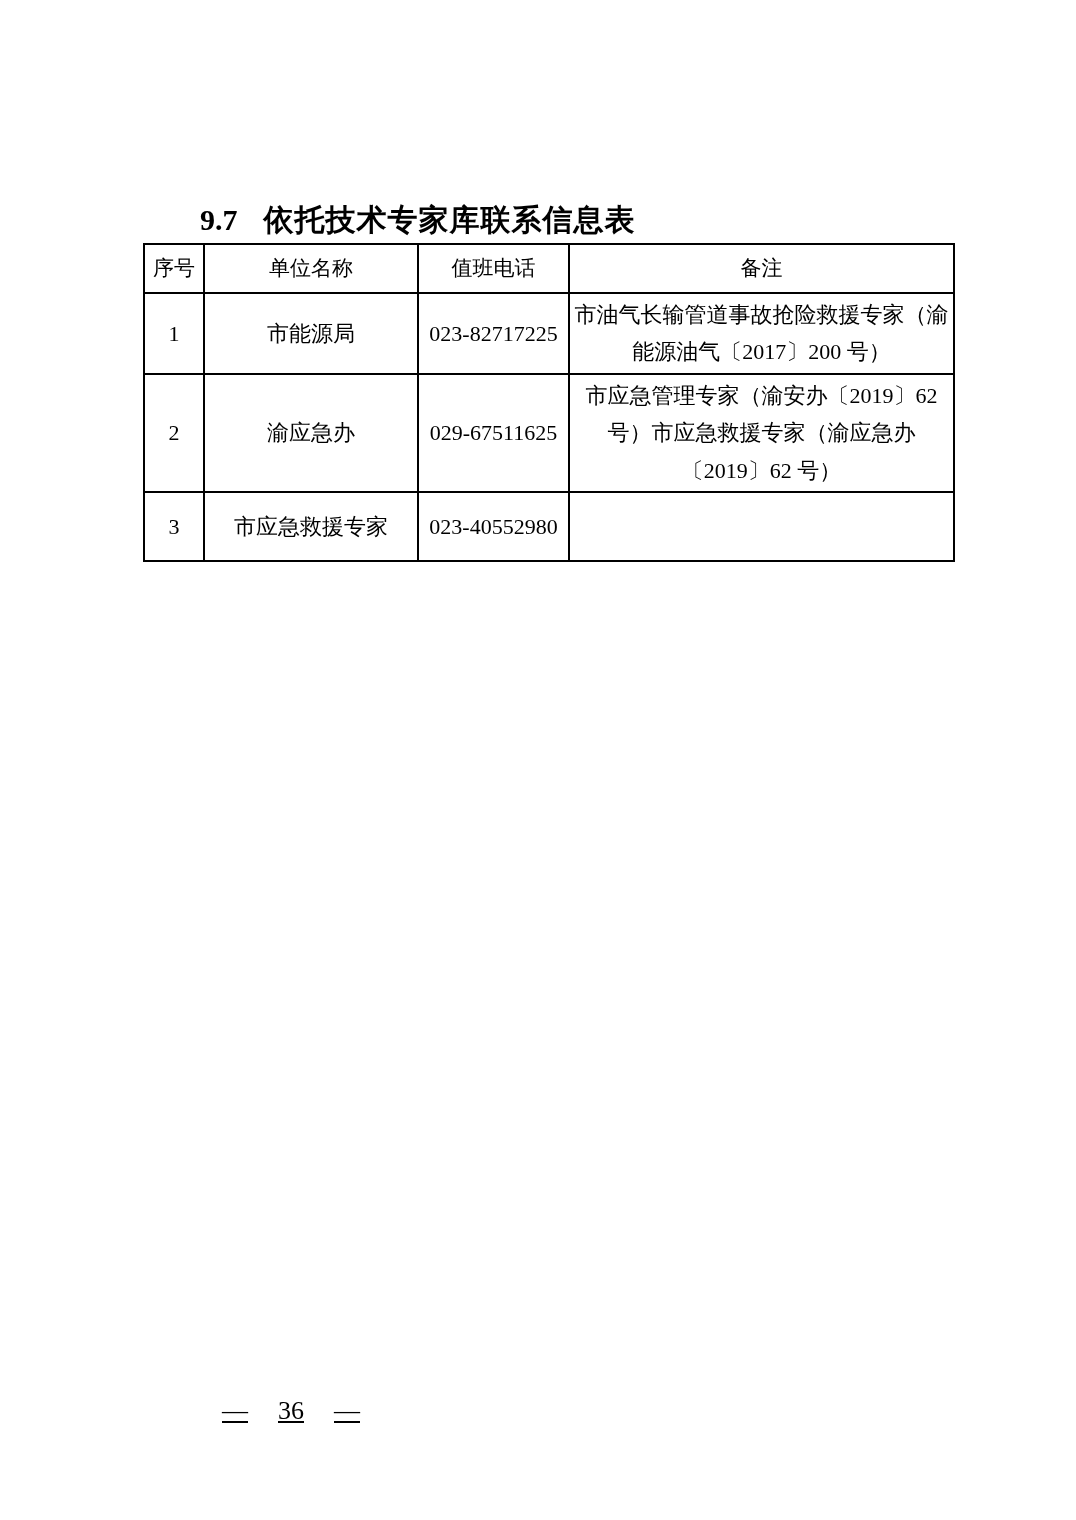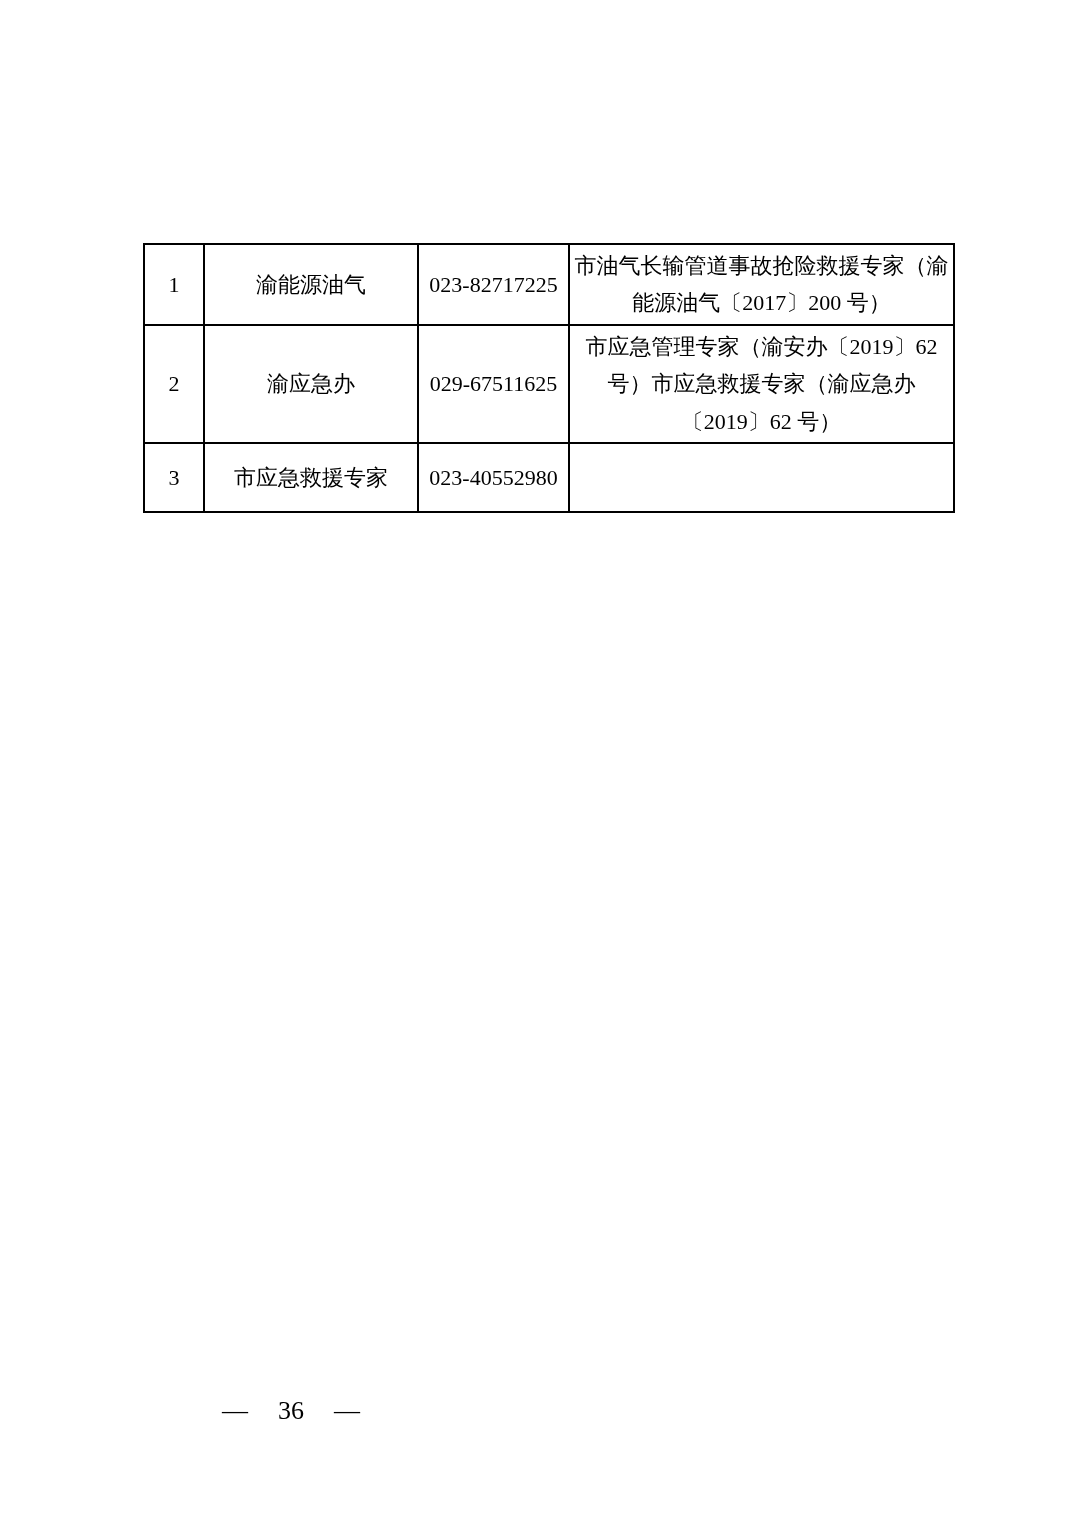--- a/index.html
+++ b/index.html
@@ -57,42 +57,52 @@
   tr.row-2        { height: 115px; }
   tr.row-3        { height: 69px; }
   td.remark-left   { text-align: left; padding-left: 6px; padding-right: 6px; }
   td.remark-center { text-align: center; padding-left: 6px; padding-right: 6px; }
   .page-footer {
     position: absolute;
     left: 222px;
     top: 1396px;
     font-size: 26px;
     white-space: nowrap;
+    text-decoration: underline;
   }
   .page-footer .footer-page-number {
     margin: 0 30px;
   }
 </style>
 </head>
 <body>
 
 <div class="page">
 
+  <div class="doc-title">
+    <span class="title-number">9.7</span><span>依托技术专家库联系信息表</span>
+  </div>
 
   <table class="contact-table">
     <colgroup>
       <col style="width:60px">
       <col style="width:214px">
       <col style="width:151px">
       <col style="width:385px">
     </colgroup>
     <tbody>
+      <tr class="header-row">
+        <th>序号</th>
+        <th>单位名称</th>
+        <th>值班电话</th>
+        <th>备注</th>
+      </tr>
       <tr class="row-1">
         <td>1</td>
-        <td>渝能源油气</td>
+        <td>市能源局</td>
         <td>023-82717225</td>
         <td class="remark-left">市油气长输管道事故抢险救援专家（渝能源油气〔2017〕200 号）</td>
       </tr>
       <tr class="row-2">
         <td>2</td>
         <td>渝应急办</td>
         <td>029-67511625</td>
         <td class="remark-center">市应急管理专家（渝安办〔2019〕62 号）市应急救援专家（渝应急办 〔2019〕62 号）</td>
       </tr>
       <tr class="row-3">

